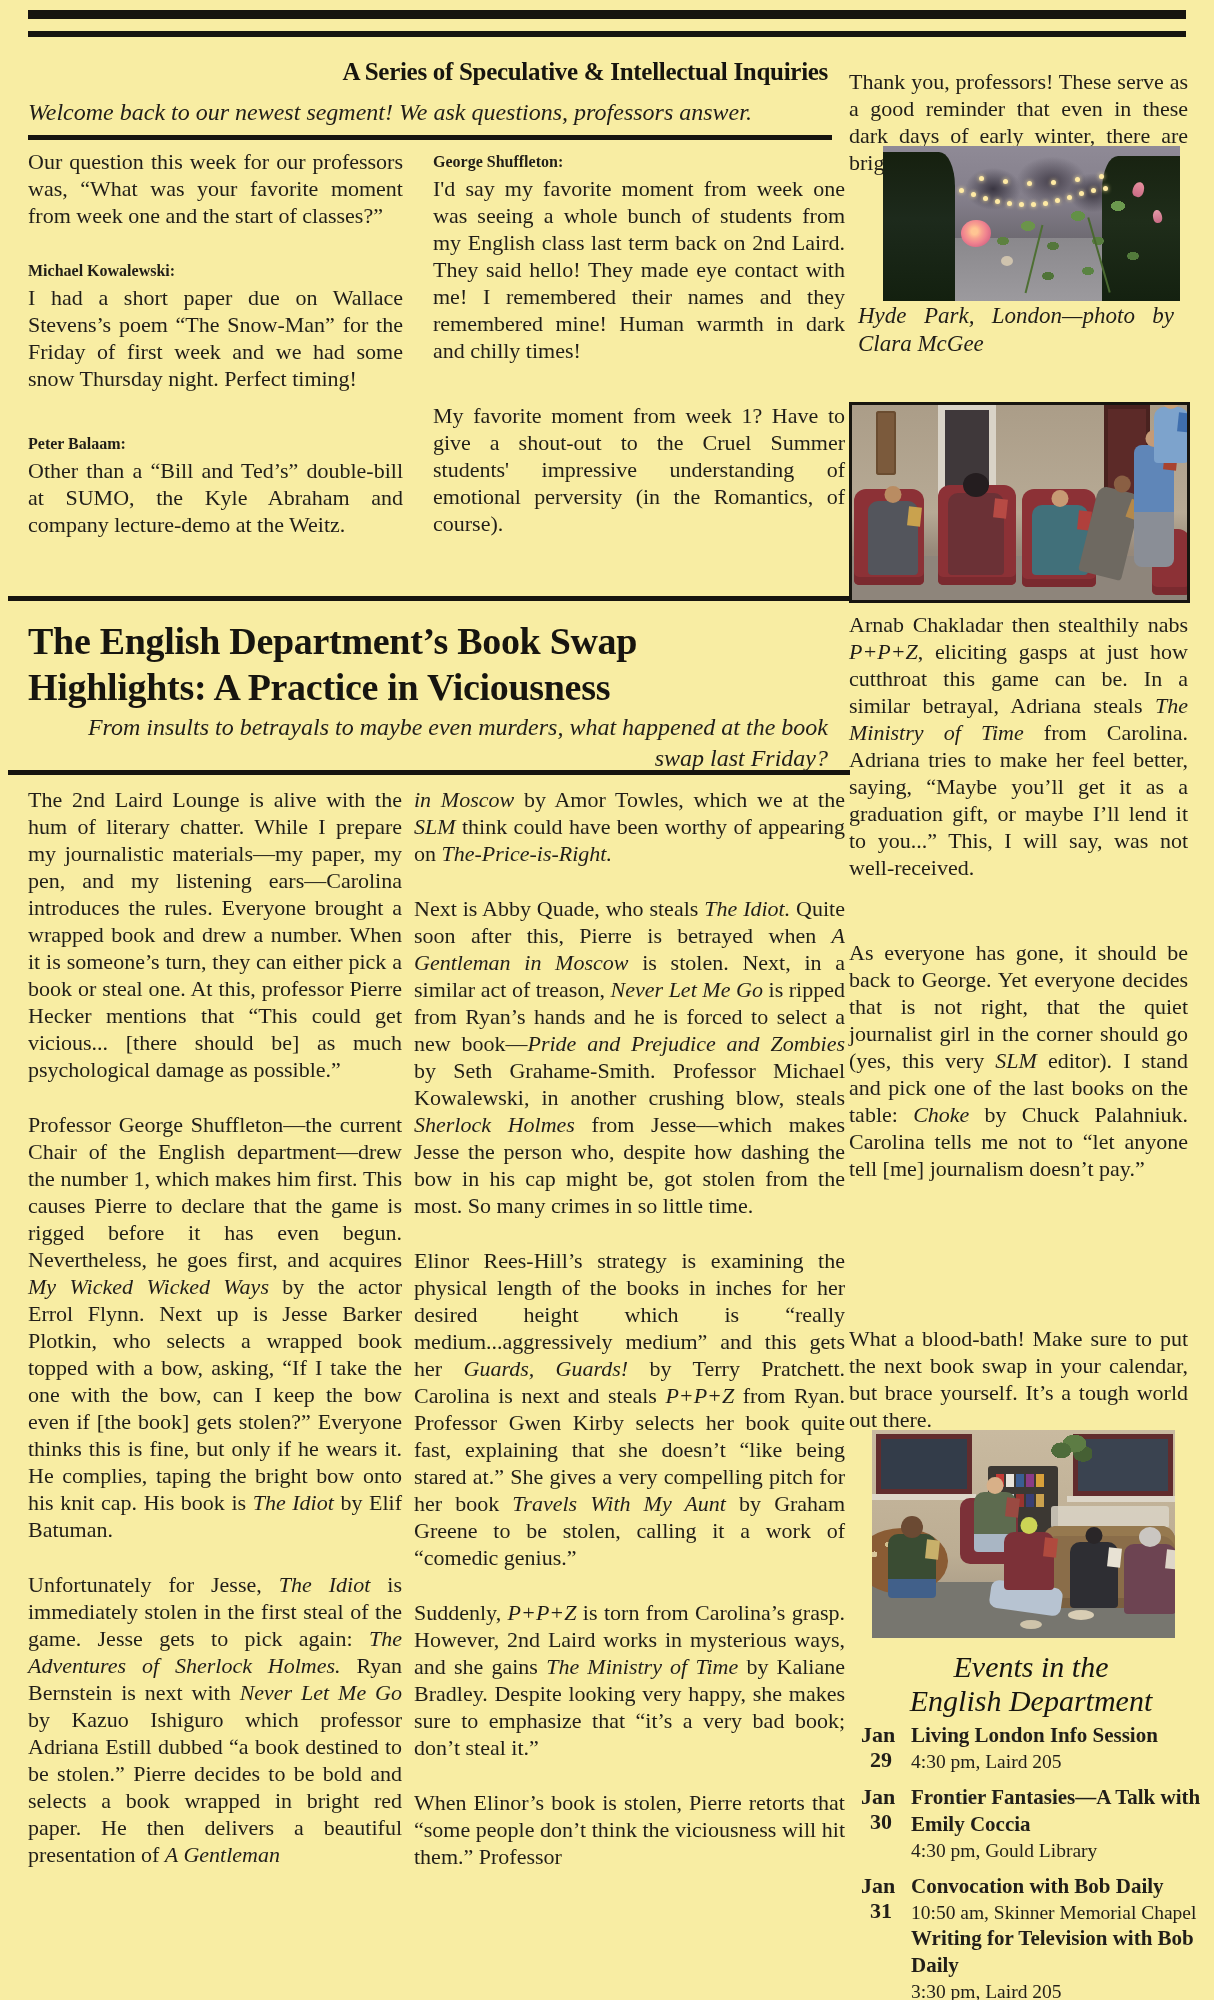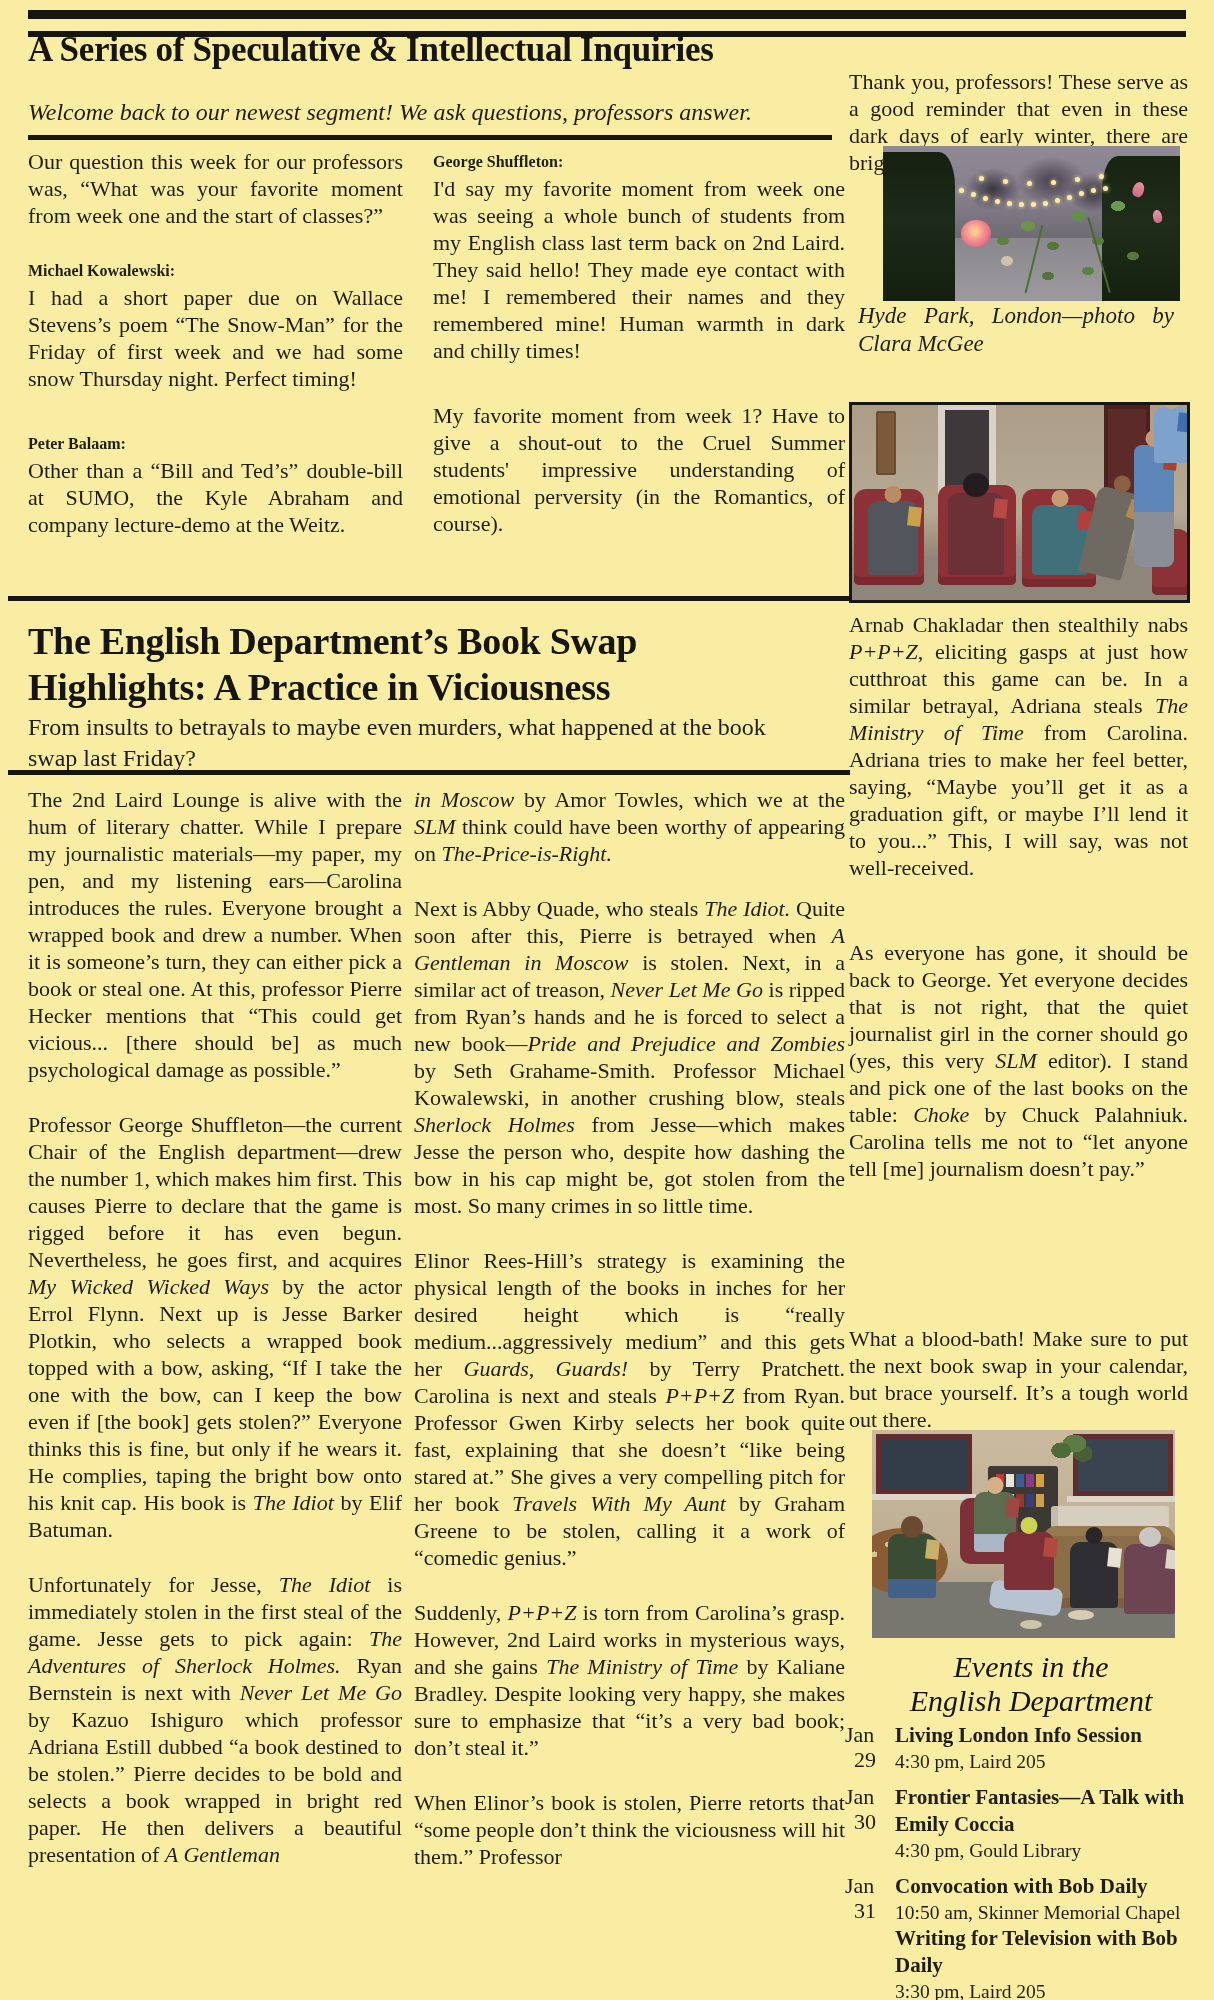--- a/index.html
+++ b/index.html
@@ -2,29 +2,29 @@
 <html><head>
 <meta charset="utf-8">
 <style>
   html,body{margin:0;padding:0;}
   #page{position:relative;width:1214px;height:2000px;background:#f8eda3;overflow:hidden;
         font-family:"Liberation Serif","DejaVu Serif",serif;color:#211e18;}
   .abs{position:absolute;}
   .rulebar{background:#17150f;}
   
   .h1{font-weight:bold;color:#17150f;letter-spacing:-0.3px;}
-  #a1-title{left:28px;top:30px;width:800px;font-size:35px;line-height:40px;}
+  #a1-title{left:28px;top:52px;width:800px;font-size:25px;line-height:40px;text-align:right;}
   #a1-sub{left:28px;top:98px;width:780px;font-style:italic;font-size:24px;line-height:28px;}
   #bar1{left:28px;top:10px;width:1158px;height:9px;}
   #bar2{left:28px;top:31px;width:1158px;height:6px;}
   #rule1{left:28px;top:135px;width:804px;height:5px;}
   #rule-mid{left:8px;top:596px;width:842px;height:5px;}
   #rule2{left:8px;top:770px;width:842px;height:5px;}
   #a2-title{left:28px;top:618px;width:820px;font-size:38px;line-height:46px;}
-  #a2-sub{left:28px;top:712px;width:800px;font-size:24px;line-height:31px;}
+  #a2-sub{left:28px;top:712px;width:800px;font-style:italic;font-size:24px;line-height:31px;text-align:right;}
   
   .bp{font-size:22px;line-height:27px;text-align:justify;margin:0;}
   .qname{font-size:16px;line-height:27px;font-weight:bold;}
   #qa-col1{left:28px;top:148px;width:375px;}
   #qa-col2{left:433px;top:148px;width:412px;}
   .qa-entry{margin-top:28px;}
   .qa-entry.gap-lg{margin-top:38px;}
   #a2-col1{left:28px;top:786px;width:374px;}
   #a2-col2{left:414px;top:786px;width:431px;}
   #a2-col1 .bp,#a2-col2 .bp{margin-bottom:28px;}
@@ -32,21 +32,21 @@
   #thanks{left:849px;top:37px;width:339px;margin-top:31px;}
   #cap1{left:858px;top:302px;width:316px;font-style:italic;font-size:23px;line-height:28px;}
   #cap1 .cl1{display:block;text-align:justify;text-align-last:justify;}
   #p-arnab{left:849px;top:611px;width:339px;}
   #p-everyone{left:849px;top:939px;width:339px;}
   #p-blood{left:849px;top:1325px;width:339px;}
   #ev-head{left:845px;top:1650px;width:372px;text-align:center;font-style:italic;
            font-size:30px;line-height:34px;color:#17150f;}
   #events{left:845px;top:1722px;width:372px;}
   .ev{display:flex;margin-bottom:10px;}
-  .evdate{width:50px;flex:none;font-weight:normal;font-size:22px;line-height:25px;}
+  .evdate{width:50px;flex:none;font-weight:bold;font-size:22px;line-height:25px;margin-left:16px;}
   .evday{padding-left:9px;}
   .evbody{flex:1;}
   .evtitle{font-weight:bold;font-size:21px;line-height:27px;}
   .evdetail{font-size:19.5px;line-height:25px;}
   
   .photo{overflow:hidden;}
   #photo1{left:883px;top:146px;width:297px;height:155px;background:linear-gradient(180deg,#8f8a96 0%,#837e8a 35%,#6e6a72 60%,#5b585e 100%);}
   #photo1 .trees{position:absolute;left:60px;right:70px;top:0;height:78px;
     background-image:radial-gradient(40px 30px at 30% 55%,rgba(44,40,52,.85),transparent 70%),
                      radial-gradient(50px 35px at 65% 45%,rgba(56,50,62,.8),transparent 70%),

